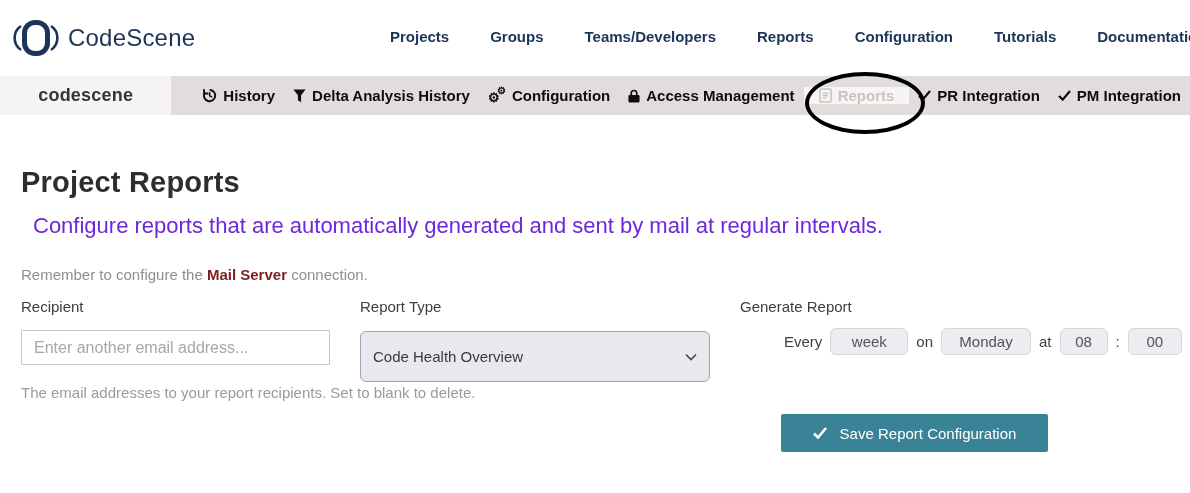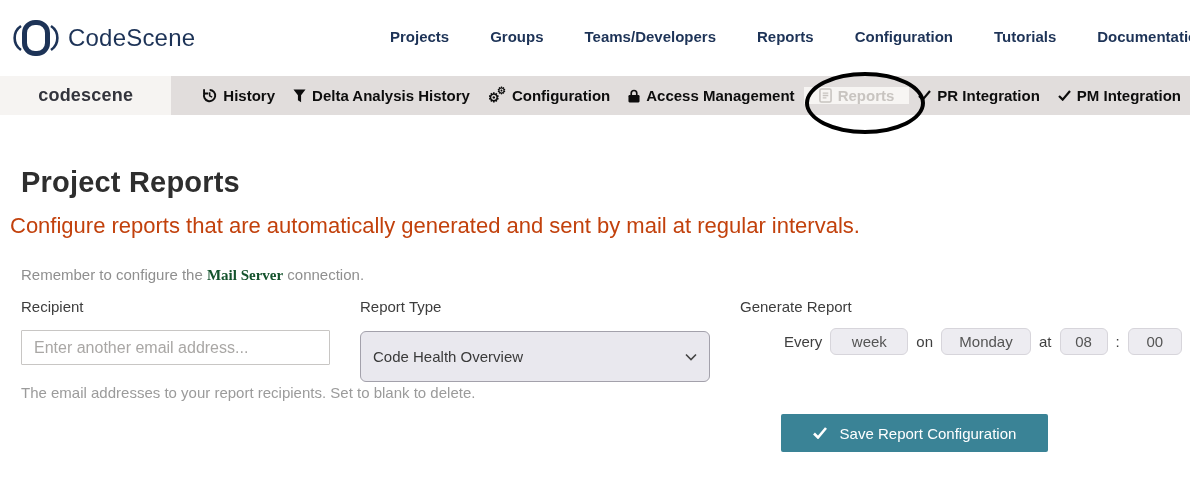--- a/index.html
+++ b/index.html
@@ -28,23 +28,23 @@
   .gearpair { position:relative; font-size:14px; line-height:1; color:#0d0d0d; width:18px; height:16px; }
   .gearpair .g1 { position:absolute; left:0; top:3px; font-size:13px; }
   .gearpair .g2 { position:absolute; left:9px; top:-2px; font-size:10px; }
   .annotation-ellipse {
     position:absolute; left:805px; top:72px; width:120px; height:62px;
     border:4px solid #000; border-radius:50%; pointer-events:none;
   }
 
   
   .page-title { position:absolute; left:21px; top:166px; font-size:29px; font-weight:700; color:#2e2e2e; letter-spacing:0.2px; }
-  .page-subtitle { position:absolute; left:10px; top:213px; font-size:22px; font-weight:400; color:#c2410c; }
+  .page-subtitle { position:absolute; left:33px; top:213px; font-size:22px; font-weight:400; color:#6d28d9; }
   .mail-note { position:absolute; left:21px; top:266px; font-size:15px; color:#8f8f8f; }
-  .mail-link { color:#14532d; font-weight:700; cursor:pointer; text-decoration:none;font-family:Liberation Serif, serif; }
+  .mail-link { color:#7f1d1d; font-weight:700; cursor:pointer; text-decoration:none; }
 
   .field-label { position:absolute; top:298px; font-size:15px; color:#3d3d3d; }
   .lbl-recipient { left:21px; }
   .lbl-reporttype { left:360px; }
   .lbl-generate { left:740px; }
 
   .email-input {
     position:absolute; left:21px; top:330px; width:309px; height:35px;
     border:1px solid #c8c6c4; background:#fff; border-radius:1px;
     font-family:"Liberation Sans", sans-serif; font-size:16px; color:#444; padding:0 12px; outline:none;

